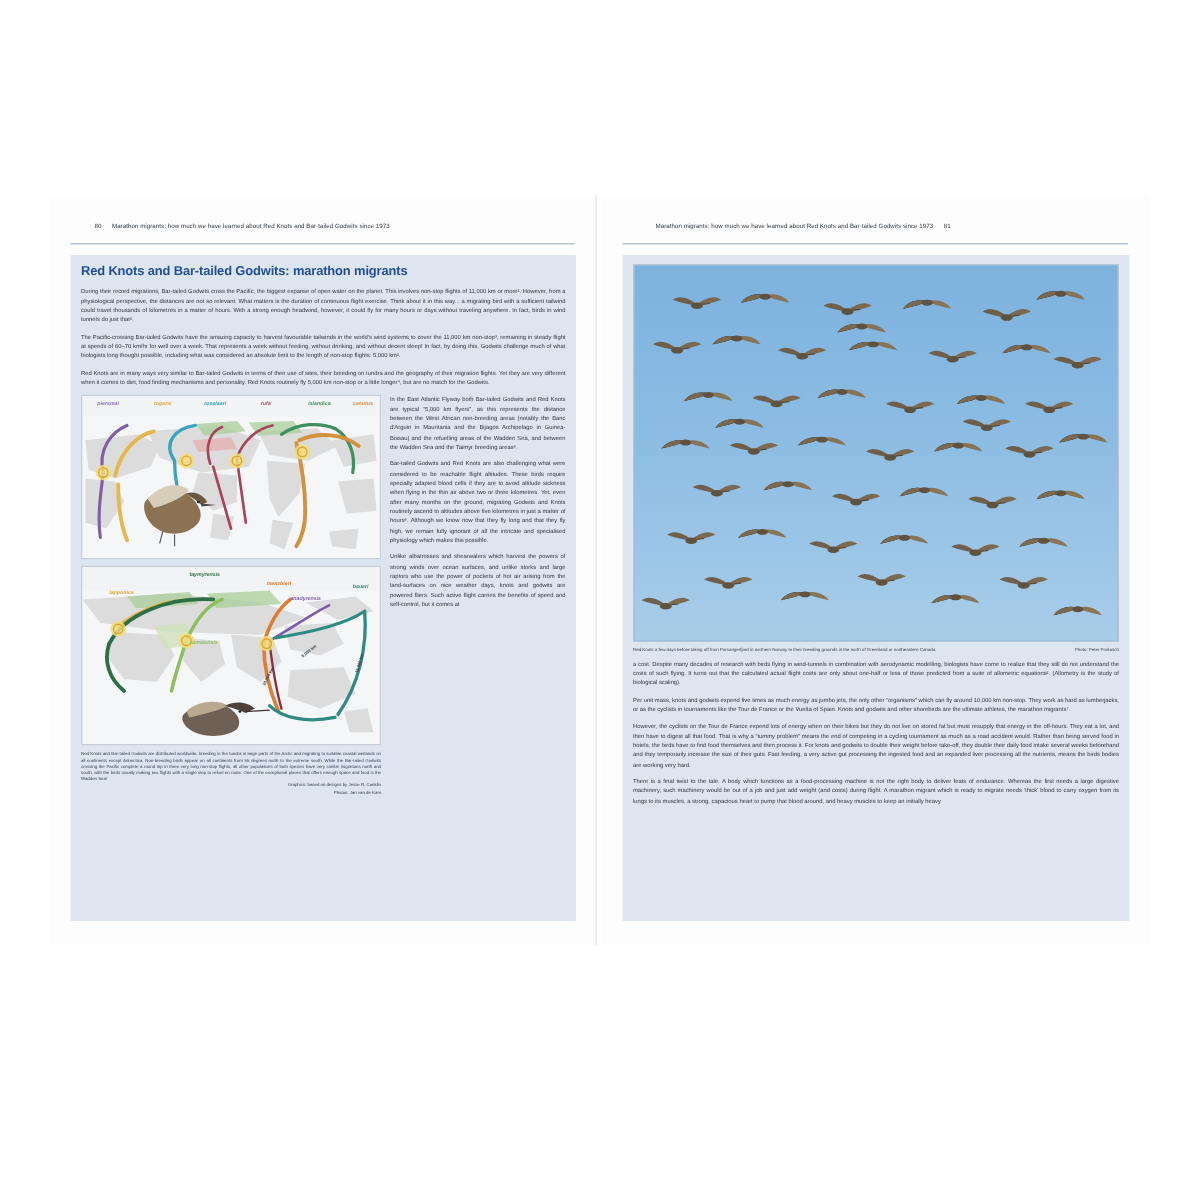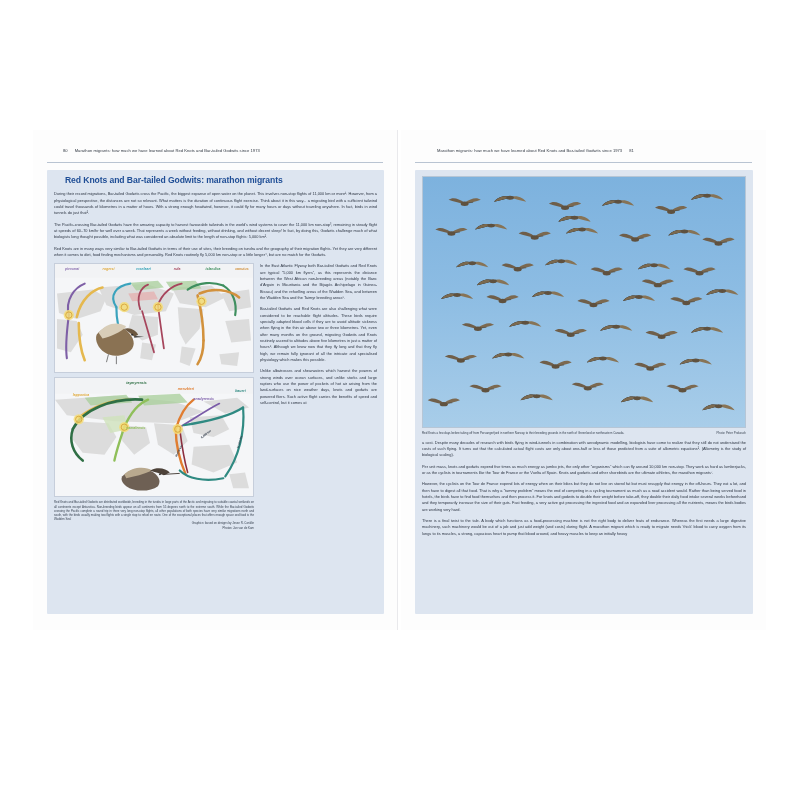--- a/index.html
+++ b/index.html
@@ -60,21 +60,21 @@
     bottom: 16px;
     background: #dde5f0;
     border-radius: 1px;
   }
   .panel-inner {
     position: absolute;
     left: 7px; right: 7px; top: 6px; bottom: 6px;
   }
 
   h1.article-title {
-    margin: 0 0 6px 11px;
+    margin: 0 0 6px 0;
     font-size: 8.6px;
     font-weight: bold;
     color: #1f4e96;
     letter-spacing: -0.01em;
     line-height: 1.1;
   }
 
   p.body {
     margin: 0 0 5px 0;
     font-size: 3.9px;

